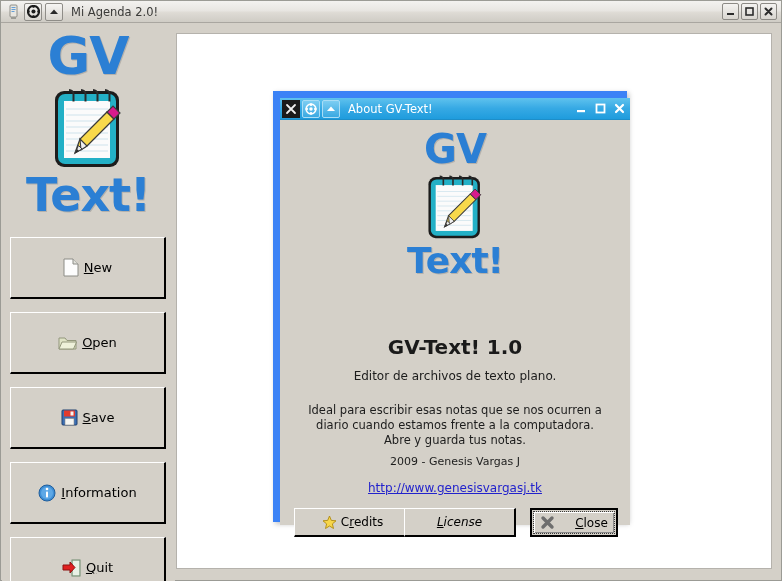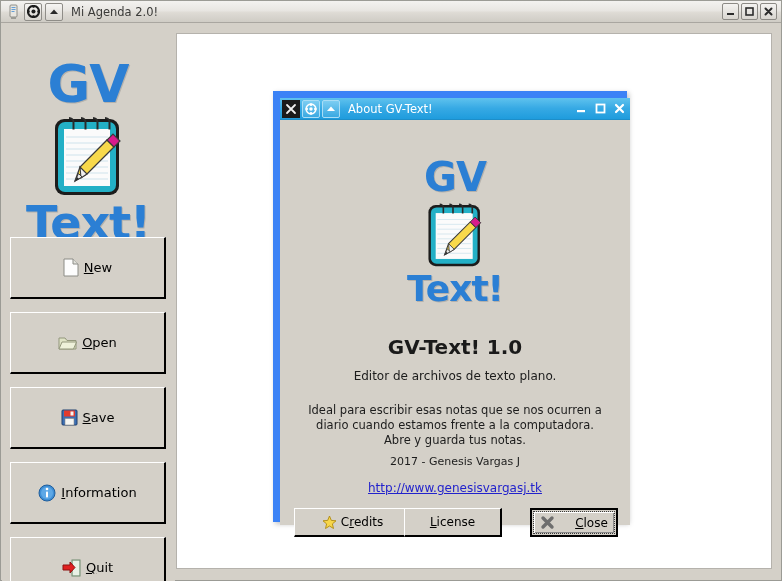--- a/index.html
+++ b/index.html
@@ -66,21 +66,20 @@
     position: absolute; left: 6px; top: 5px;
     width: 160px; height: 195px;
   }
   .logo-gv, .logo-text {
     text-align: center;
     color: #2b7fd4;
     font-family: "DejaVu Sans", sans-serif;
     font-weight: bold;
     letter-spacing: -1px;
     text-shadow: 1px 1px 0 rgba(120,120,120,0.35);
-    margin-top: 28px;
   }
 
   .btn-stack { position: absolute; left: 8px; top: 213px; width: 157px; }
   .side-btn {
     position: relative;
     width: 156px; height: 62px;
     margin-bottom: 13px;
     background: #d4d0c8;
     border-top: 1px solid #ffffff;
     border-left: 1px solid #ffffff;
@@ -462,36 +461,36 @@
       </div>
 
       <div id="dlg-apptitle">GV-Text! 1.0</div>
 
       <div id="dlg-subtitle">Editor de archivos de texto plano.</div>
 
       <div id="dlg-desc">Ideal para escribir esas notas que se nos ocurren a
 diario cuando estamos frente a la computadora.
 Abre y guarda tus notas.</div>
 
-      <div id="dlg-copyright">2017 - Genesis Vargas J</div>
+      <div id="dlg-copyright">2009 - Genesis Vargas J</div>
 
       <a id="dlg-link">http://www.genesisvargasj.tk</a>
 
       <div id="dlg-buttons">
 
         <div class="dlg-btn" style="left:14px; width:118px;">
           <span class="icon-wrap">
             <svg width="15" height="15" viewBox="0 0 15 15">
               <path d="M7.5 1 L9.3 5.4 L14 5.8 L10.4 8.9 L11.5 13.5 L7.5 11 L3.5 13.5 L4.6 8.9 L1 5.8 L5.7 5.4 Z" fill="#f7d64a" stroke="#b08a10" stroke-width="0.9" stroke-linejoin="round"></path>
             </svg>
           </span>
           <span>C<u>r</u>edits</span>
         </div>
 
-        <div class="dlg-btn" style="left:124px; width:98px;">
+        <div class="dlg-btn" style="left:124px; width:112px;font-style:italic;">
           <span><u>L</u>icense</span>
         </div>
 
         <div class="dlg-btn focused" style="left:250px; width:88px;">
           <span class="inner">
             <span class="icon-wrap">
               <svg width="15" height="15" viewBox="0 0 15 15">
                 <path d="M3 3 L12 12 M12 3 L3 12" stroke="#6e6e6e" stroke-width="3.4" stroke-linecap="round"></path>
               </svg>
             </span>

